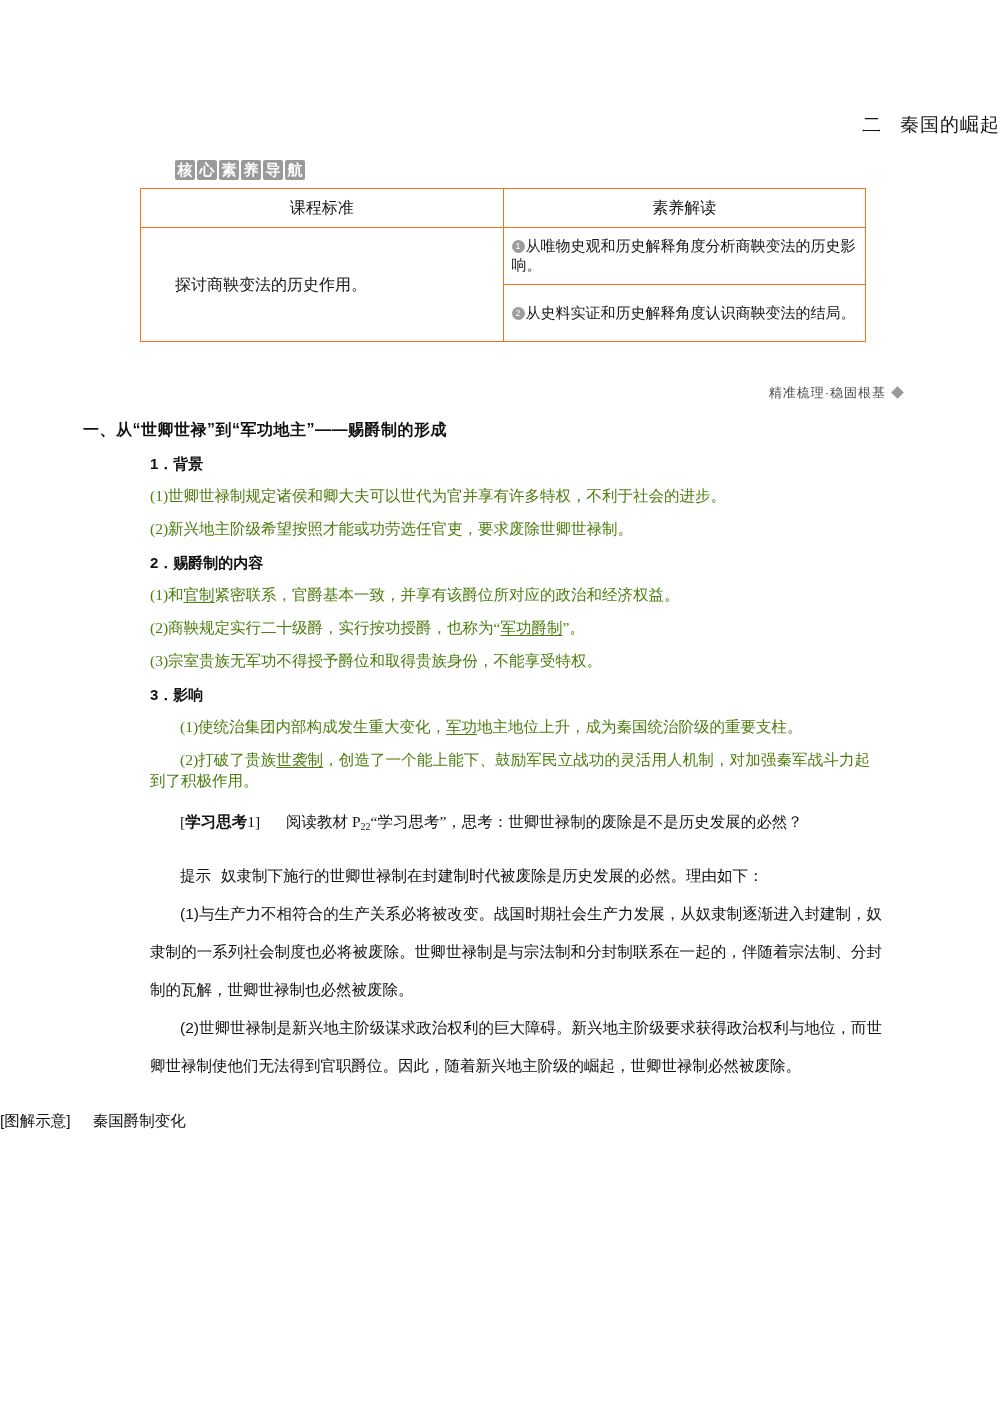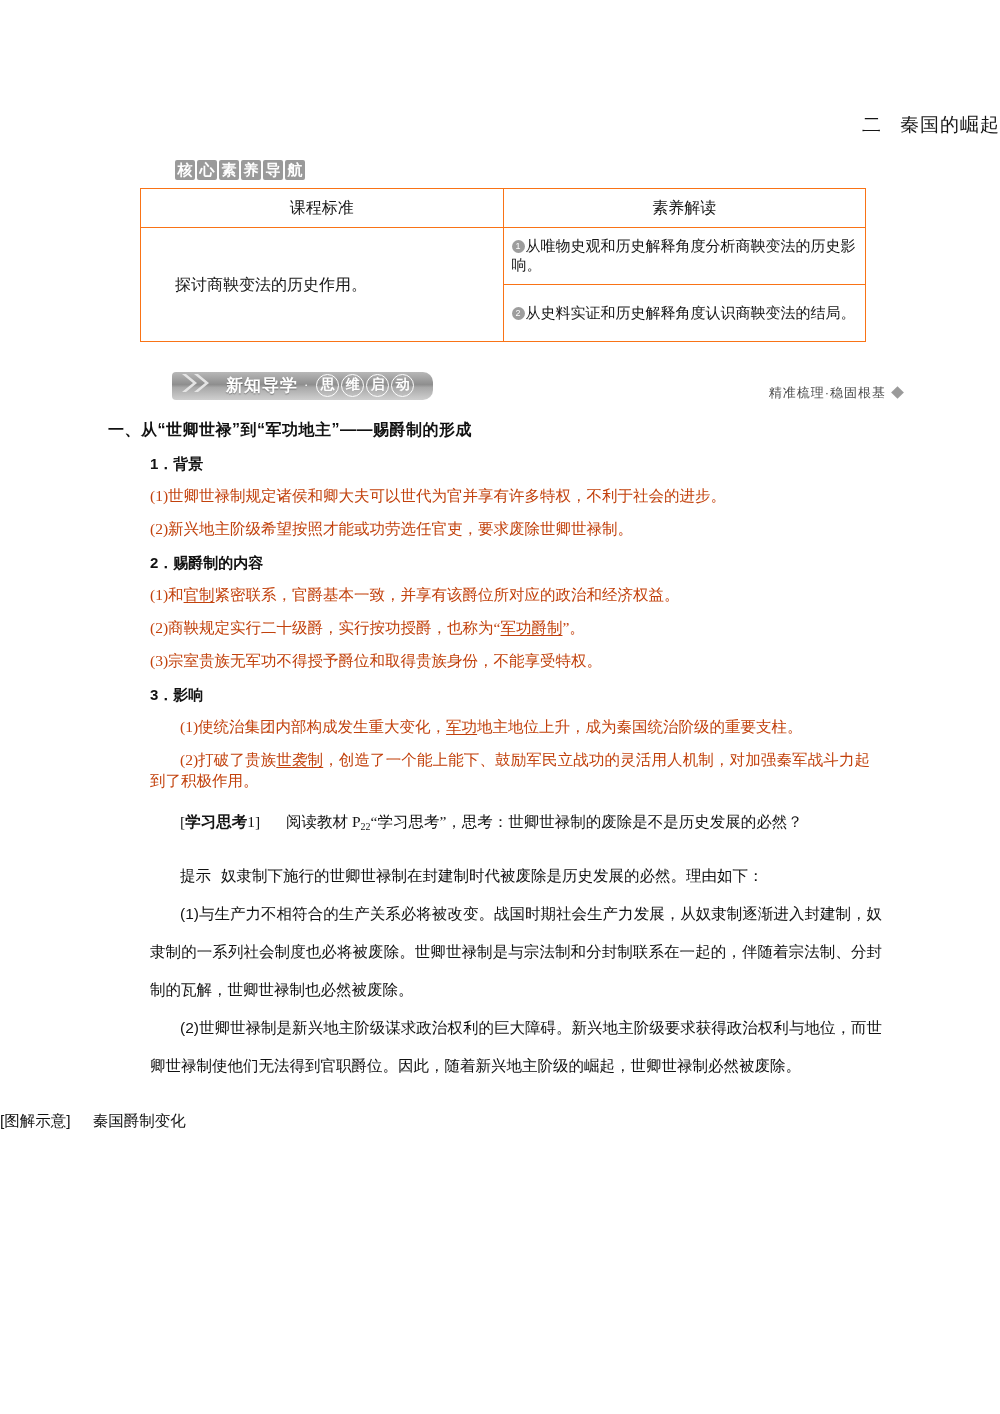--- a/index.html
+++ b/index.html
@@ -185,39 +185,39 @@
     right: -2px;
     top: 16px;
   }
 
   
   .sec-heading {
     font-family: "Liberation Sans", "DejaVu Sans", sans-serif;
     font-size: 16px;
     font-weight: 700;
     margin: 18px 0 12px 0;
-    padding-left: 108px;
+    padding-left: 83px;
     color: #111;
     letter-spacing: .5px;
   }
   .sub-heading {
     font-family: "Liberation Sans", "DejaVu Sans", sans-serif;
     font-size: 15px;
     font-weight: 700;
     margin: 14px 0 0 0;
     padding-left: 150px;
     color: #111;
   }
   .para {
     font-size: 15.5px;
     margin: 12px 0 0 0;
     padding-left: 150px;
     padding-right: 130px;
     line-height: 1.35;
-    color: #c2410c;
+    color: #4d7c0f;
     text-align: justify;
   }
   u.uline { text-decoration: underline; text-underline-offset: 2px; }
 
   .para-wide {
     font-family: "Liberation Sans", "DejaVu Sans", sans-serif;
     font-size: 15.5px;
     margin: 0;
     padding-left: 150px;
     padding-right: 118px;
@@ -279,31 +279,20 @@
       <tr>
         <td class="right-cell">
           <span class="circ-num">2</span><span>从史料实证和历史解释角度认识商鞅变法的结局。</span>
         </td>
       </tr>
     </tbody>
   </table>
 
   <div class="banner-wrap">
     <div class="banner-tail"></div>
-    <span class="banner">
-      <span class="chev">
-        <svg width="34" height="22" viewBox="0 0 34 22">
-          <polygon points="2,2 13,11 2,20 6,20 17,11 6,2" fill="#e8e8e8" opacity=".95"></polygon>
-          <polygon points="14,2 25,11 14,20 18,20 29,11 18,2" fill="#e8e8e8" opacity=".95"></polygon>
-        </svg>
-      </span>
-      <span class="banner-title">新知导学</span>
-      <span class="banner-sep">·</span>
-      <span class="ring-char">思</span><span class="ring-char">维</span><span class="ring-char">启</span><span class="ring-char">动</span>
-    </span>
     <span class="banner-right">精准梳理·稳固根基</span>
     <span class="diamond"></span>
   </div>
 
   <div class="sec-heading">一、从“世卿世禄”到“军功地主”——赐爵制的形成</div>
 
   <div class="sub-heading">1．背景</div>
   <p class="para"><span>(1)</span><span>世卿世禄制规定诸侯和卿大夫可以世代为官并享有许多特权，不利于社会的进步。</span></p>
   <p class="para"><span>(2)</span><span>新兴地主阶级希望按照才能或功劳选任官吏，要求废除世卿世禄制。</span></p>
 

